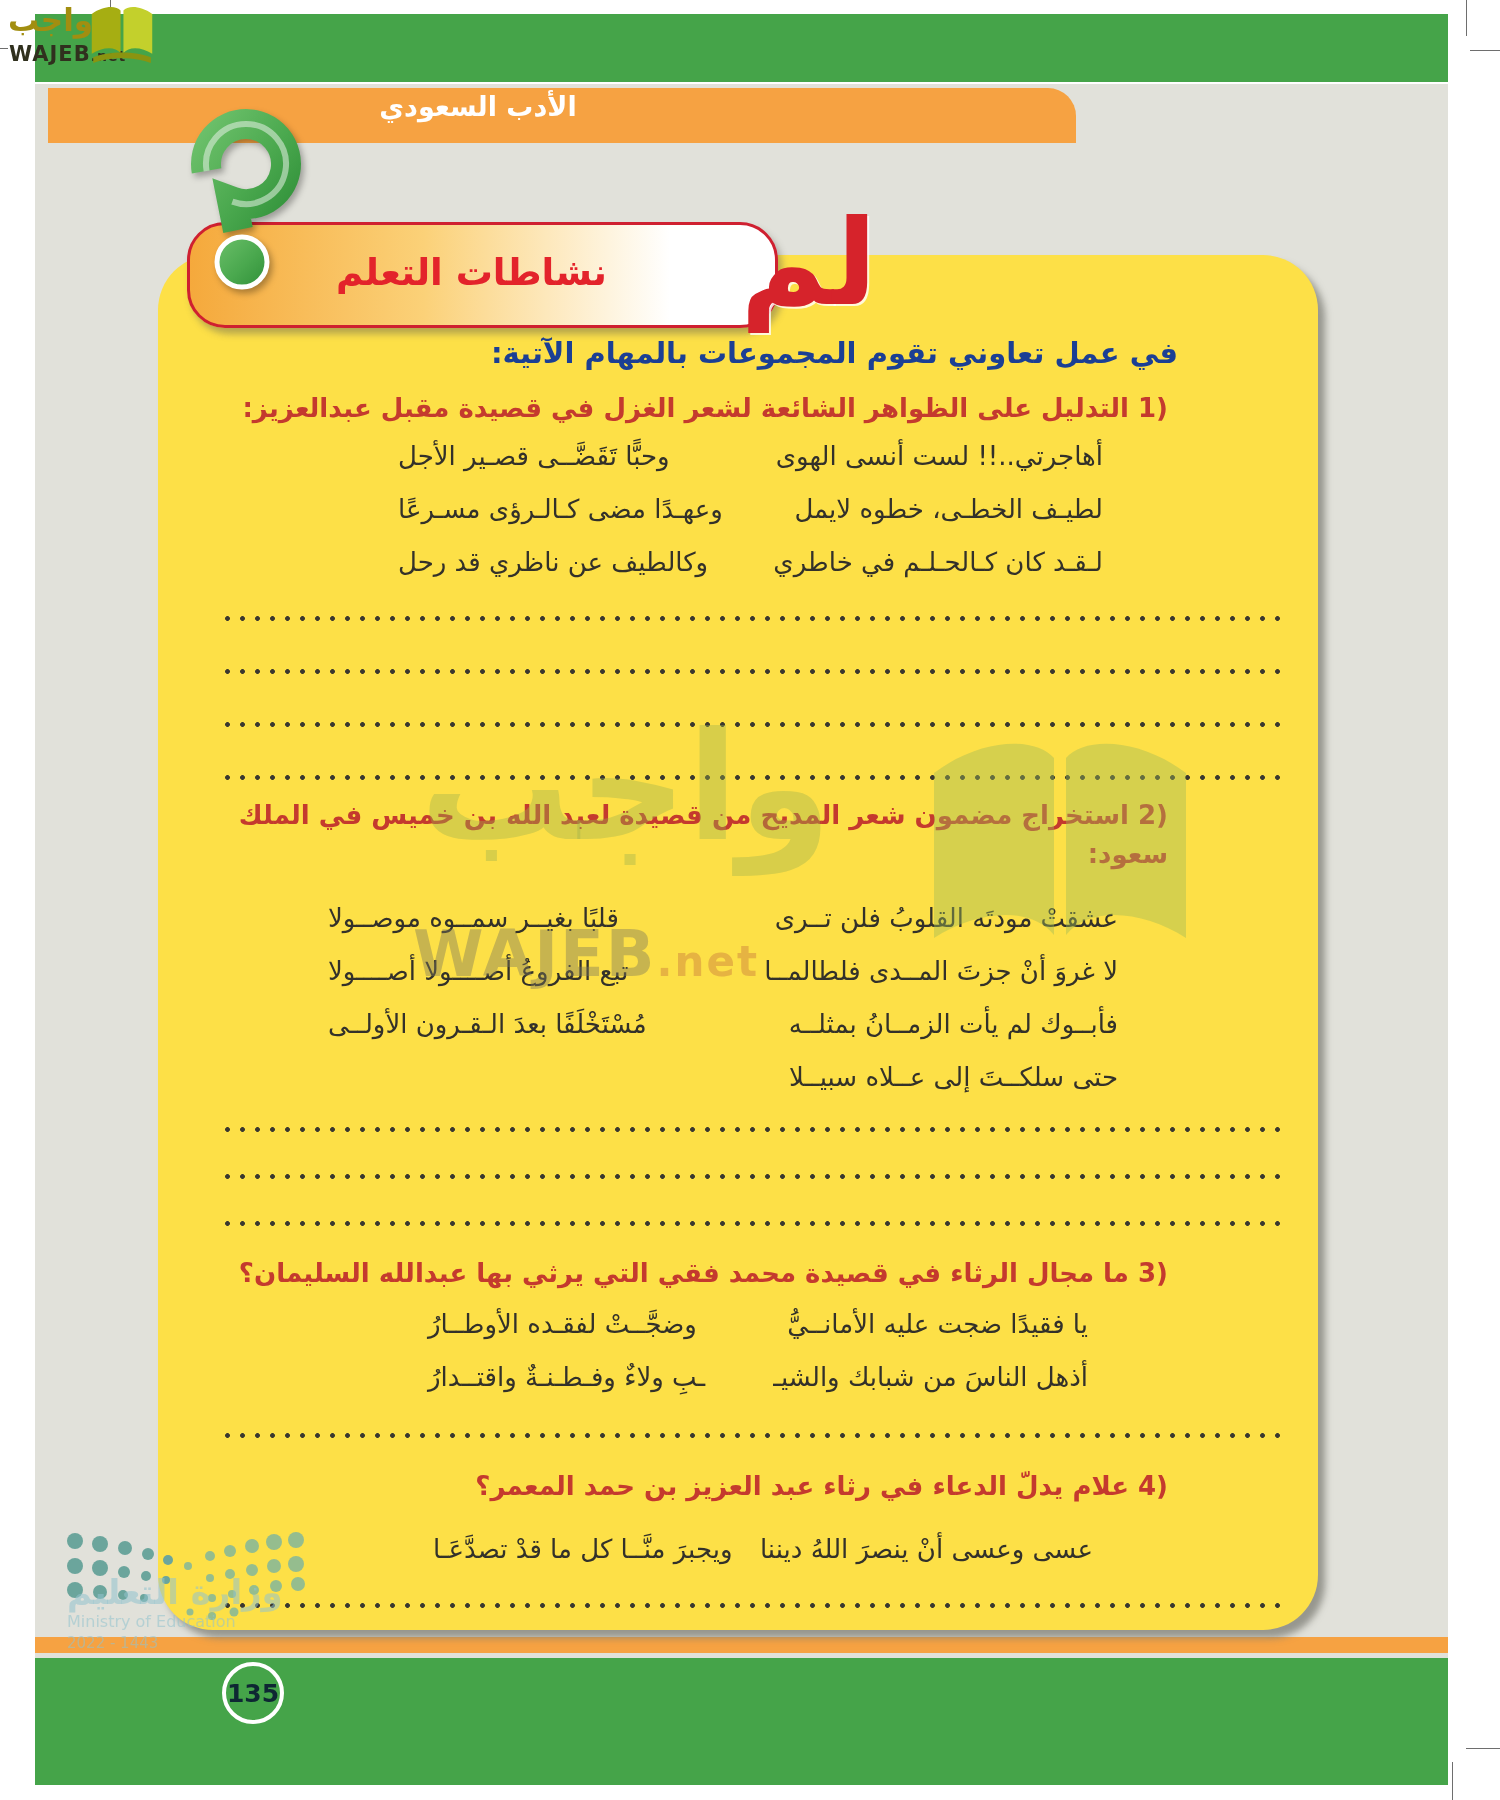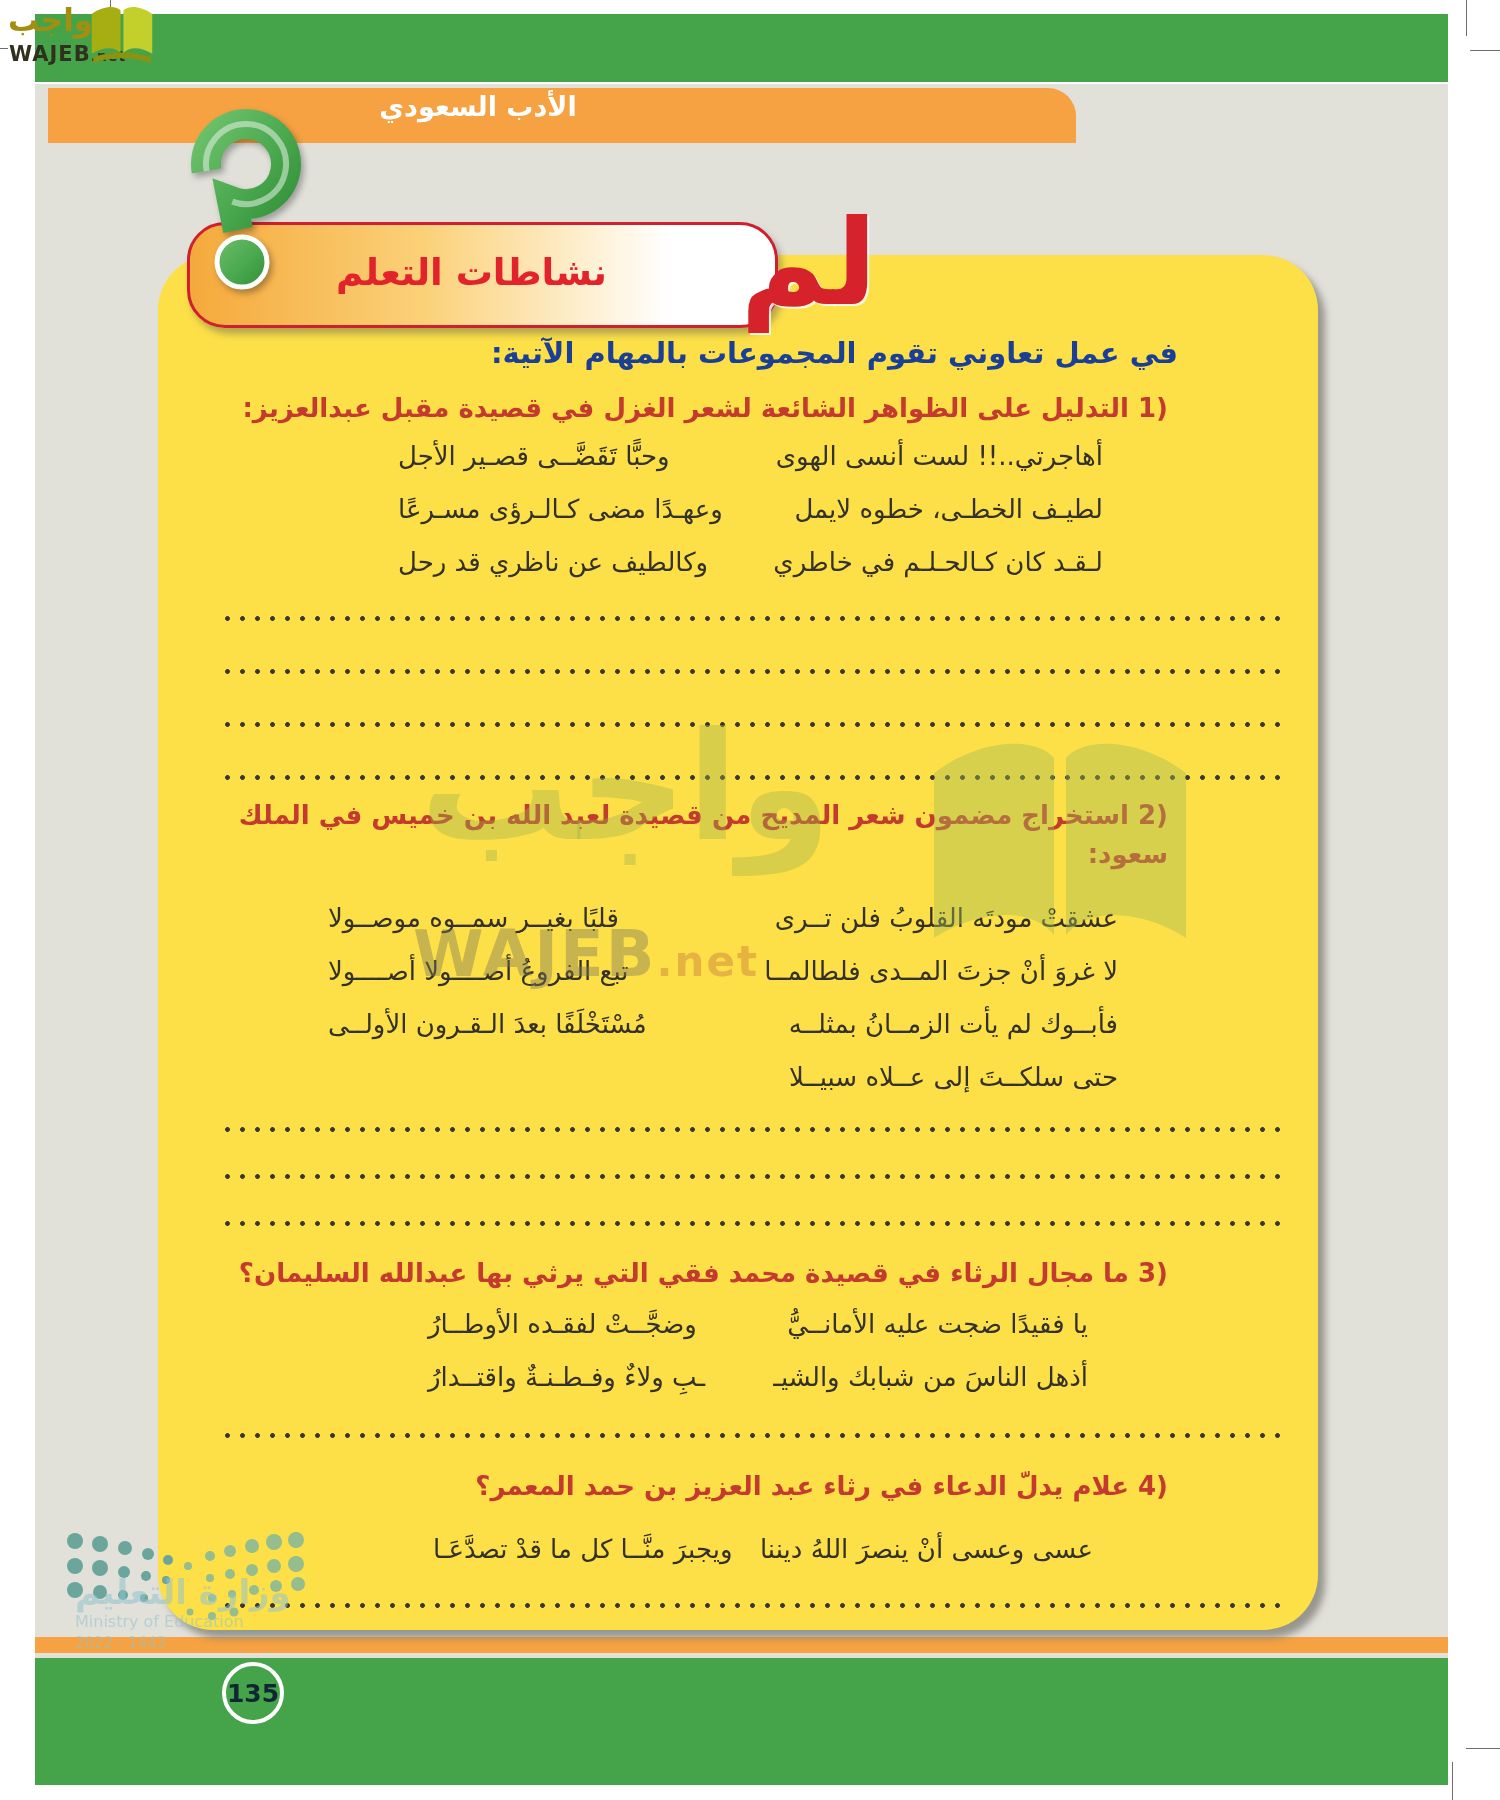--- a/index.html
+++ b/index.html
@@ -64,21 +64,21 @@
   .wm-latin .tld{font-size:42px;color:rgba(205,130,60,0.48);}
   .wm-book{position:absolute;right:0px;top:-10px;}
 
   
   .footer-orange{position:absolute;left:35px;top:1637px;width:1413px;height:16px;background:#f6a242;}
   .footer-green{position:absolute;left:35px;top:1658px;width:1413px;height:127px;background:#45a449;}
   .page-circle{position:absolute;left:222px;top:1662px;width:54px;height:54px;border:4px solid #ffffff;
                border-radius:50%;display:flex;align-items:center;justify-content:center;
                font-size:25px;font-weight:bold;color:#0e2733;z-index:8;}
   .moe-dots{position:absolute;left:60px;top:1526px;z-index:6;}
-  .moe-text{position:absolute;left:75px;z-index:8;color:rgba(145,195,205,0.55);direction:rtl;text-align:right;}
+  .moe-text{position:absolute;left:67px;z-index:8;color:rgba(145,195,205,0.55);direction:rtl;text-align:right;}
   .moe-ar{top:1572px;font-size:34px;font-weight:bold;letter-spacing:2px;}
   .moe-en{top:1612px;font-size:16px;direction:ltr;}
   .moe-yr{top:1634px;font-size:15px;direction:ltr;}
 
   
   .crop{position:absolute;background:#6e6e6e;}
   .cm-tl-v{left:110px;top:0;width:1px;height:10px;}
   .cm-tl-h{left:0;top:48px;width:8px;height:1px;}
   .cm-tr-v{left:1466px;top:0;width:1px;height:36px;}
   .cm-tr-h{left:1470px;top:50px;width:30px;height:1px;}

